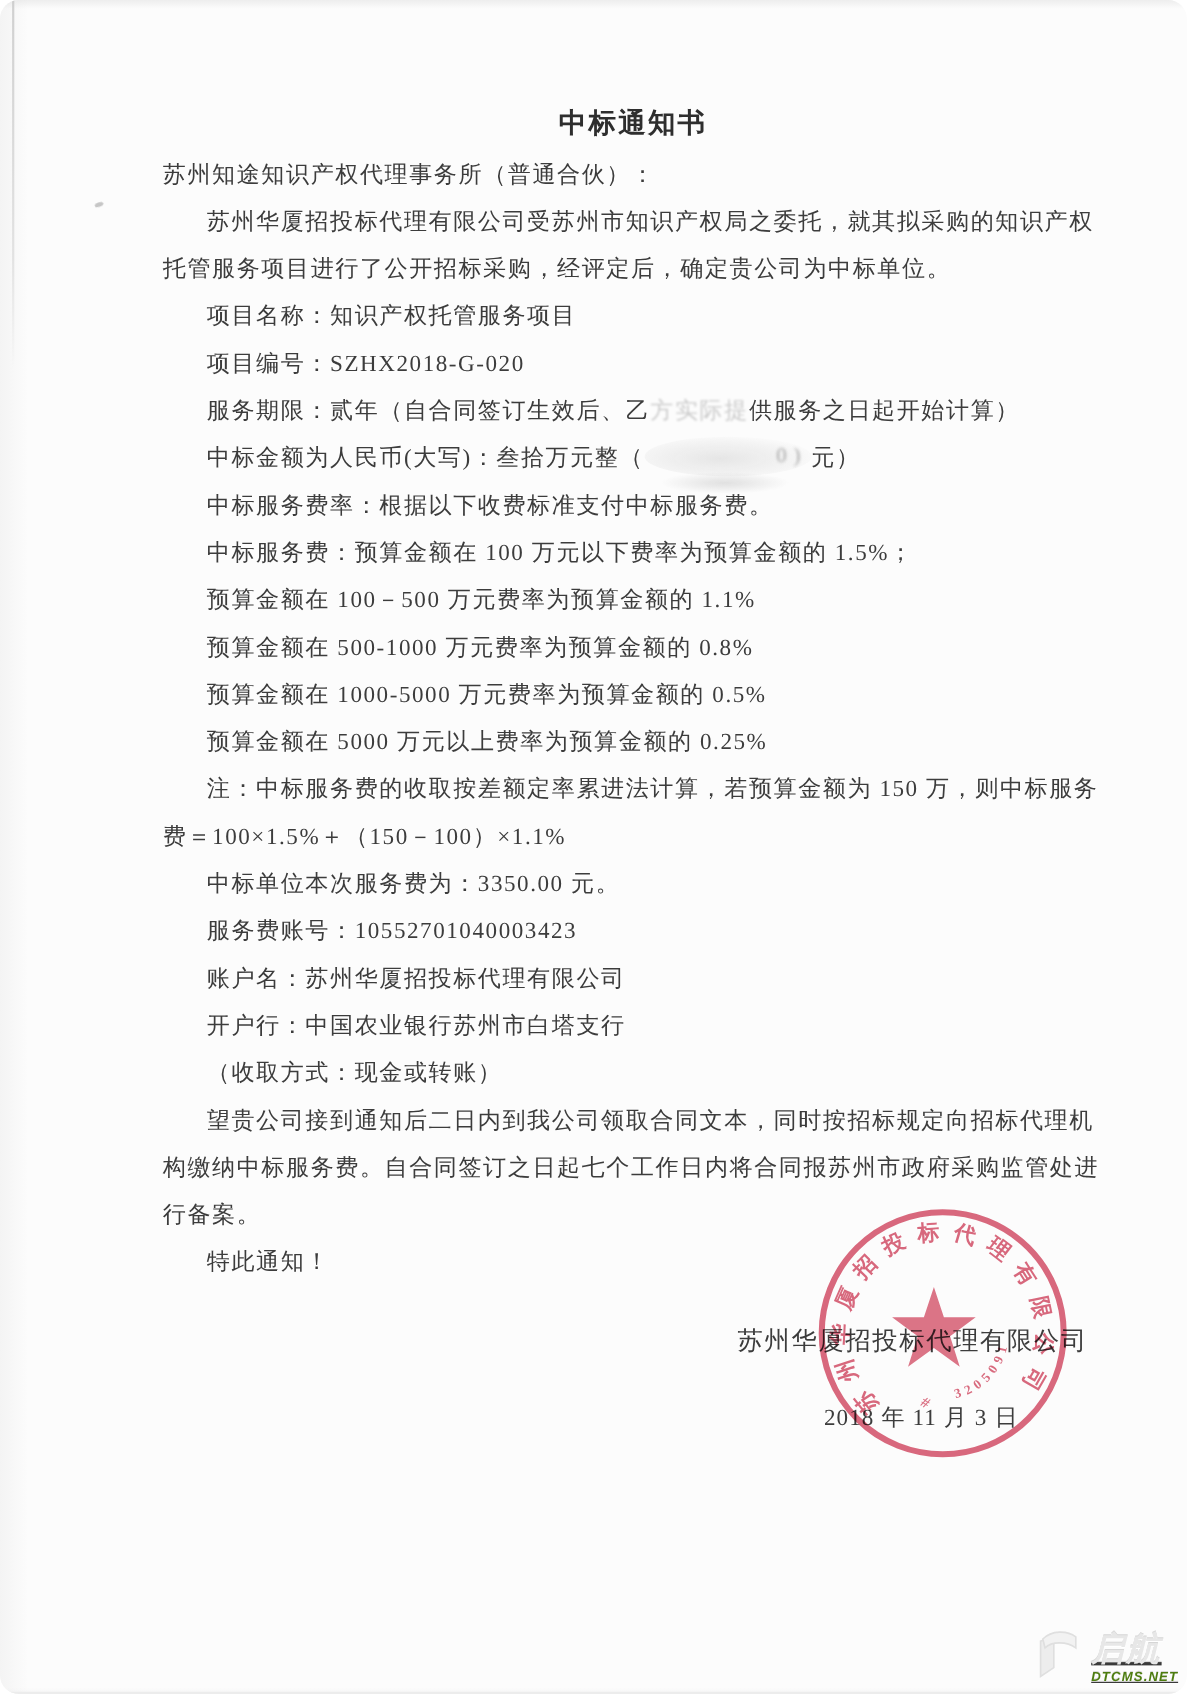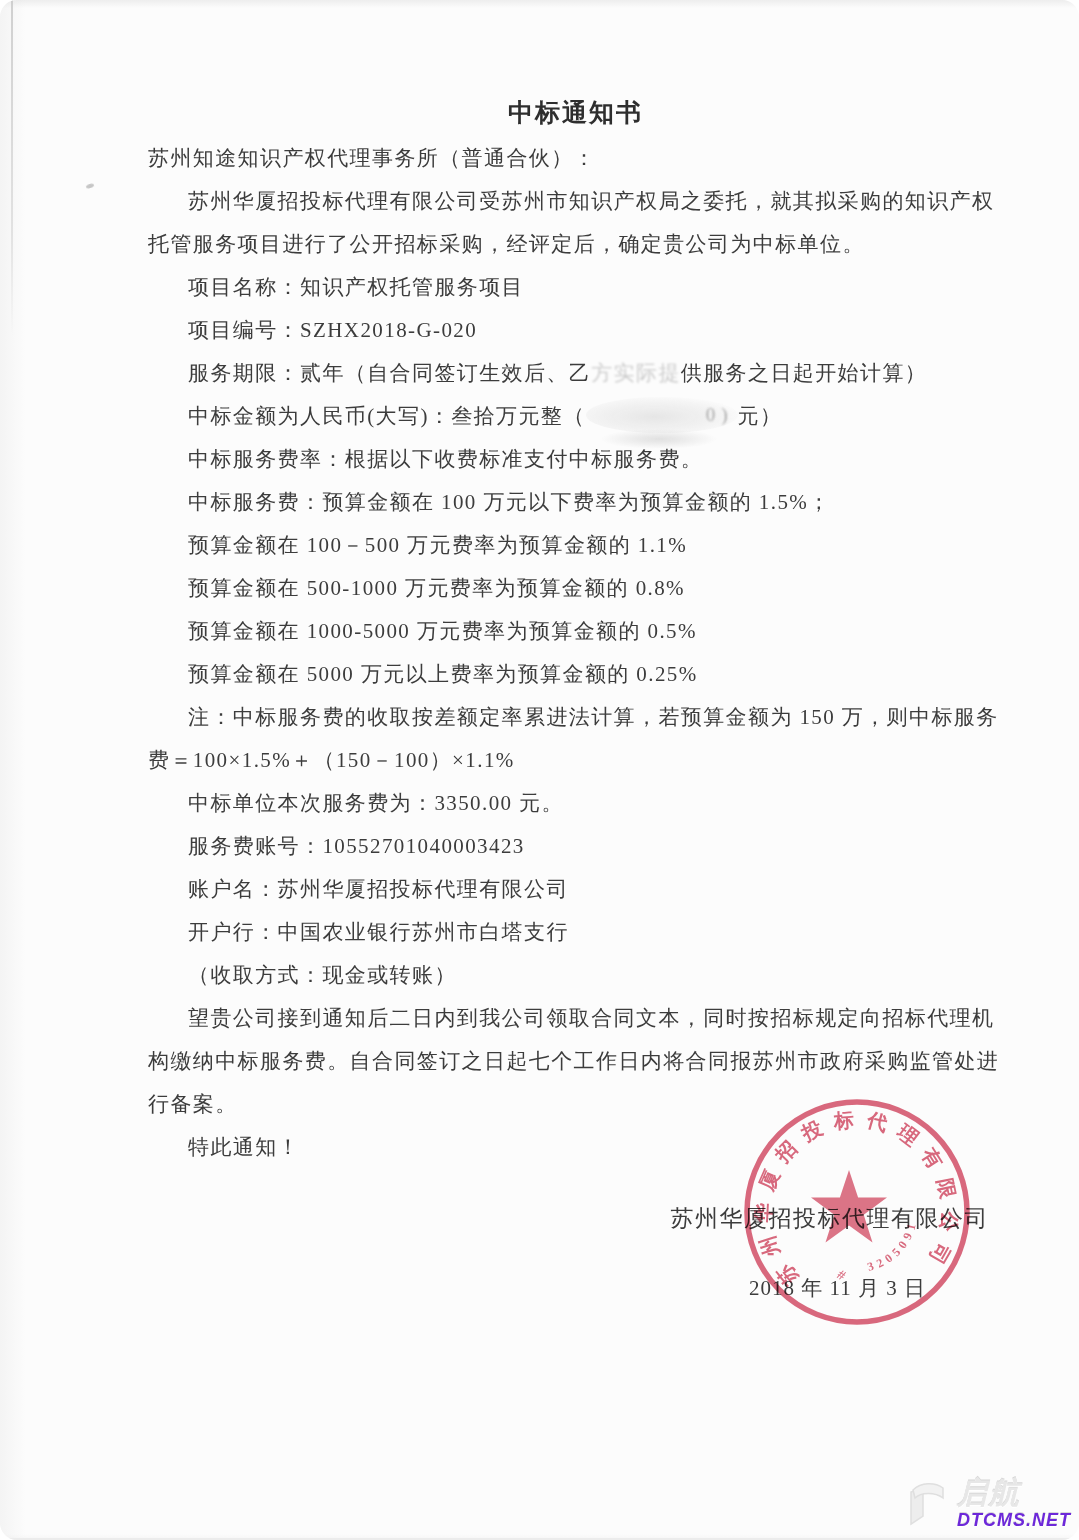--- a/index.html
+++ b/index.html
@@ -66,35 +66,36 @@
     font-size:21px;letter-spacing:1px;color:#3c3c3c;white-space:nowrap;
   }
   .stamp{
     position:absolute;left:740px;top:1095px;width:234px;height:234px;
     mix-blend-mode:multiply;opacity:.88;filter:blur(.3px);
   }
   .stamp svg{display:block;width:100%;height:100%;}
   .stamp text{font-family:"Liberation Serif","DejaVu Serif",serif;font-weight:700;}
   .watermark{
     position:absolute;right:8px;bottom:10px;
-    display:flex;gap:2px;
+    display:flex;align-items:flex-end;gap:2px;
     user-select:none;
+    text-decoration:underline;
   }
   .wm-logo{width:52px;height:52px;opacity:.9;}
   .wm-texts{display:flex;flex-direction:column;align-items:flex-start;line-height:1;}
   .wm-brand{
     font-family:"Liberation Sans","DejaVu Sans",sans-serif;
     font-size:30px;font-weight:700;font-style:italic;
     color:#e7e7e7;text-shadow:0 1px 0 #fff,0 -1px 0 #d6d6d6;
     letter-spacing:2px;
   }
   .wm-site{
     font-family:"Liberation Sans","DejaVu Sans",sans-serif;
-    font-size:18px;font-weight:700;font-style:italic;
-    color:#6d28d9;text-shadow:0 1px 0 #fff,0 -1px 0 #d8d8d8;
+    font-size:12px;font-weight:700;font-style:italic;
+    color:#4d7c0f;text-shadow:0 1px 0 #fff,0 -1px 0 #d8d8d8;
     margin-top:3px;letter-spacing:1px;
   }
   .bottom-edge{position:absolute;left:0;bottom:0;width:100%;height:2px;background:#ececec;}
 </style>
 </head>
 <body>
 
 <div class="page">
 
   <div class="scan-line"></div>

